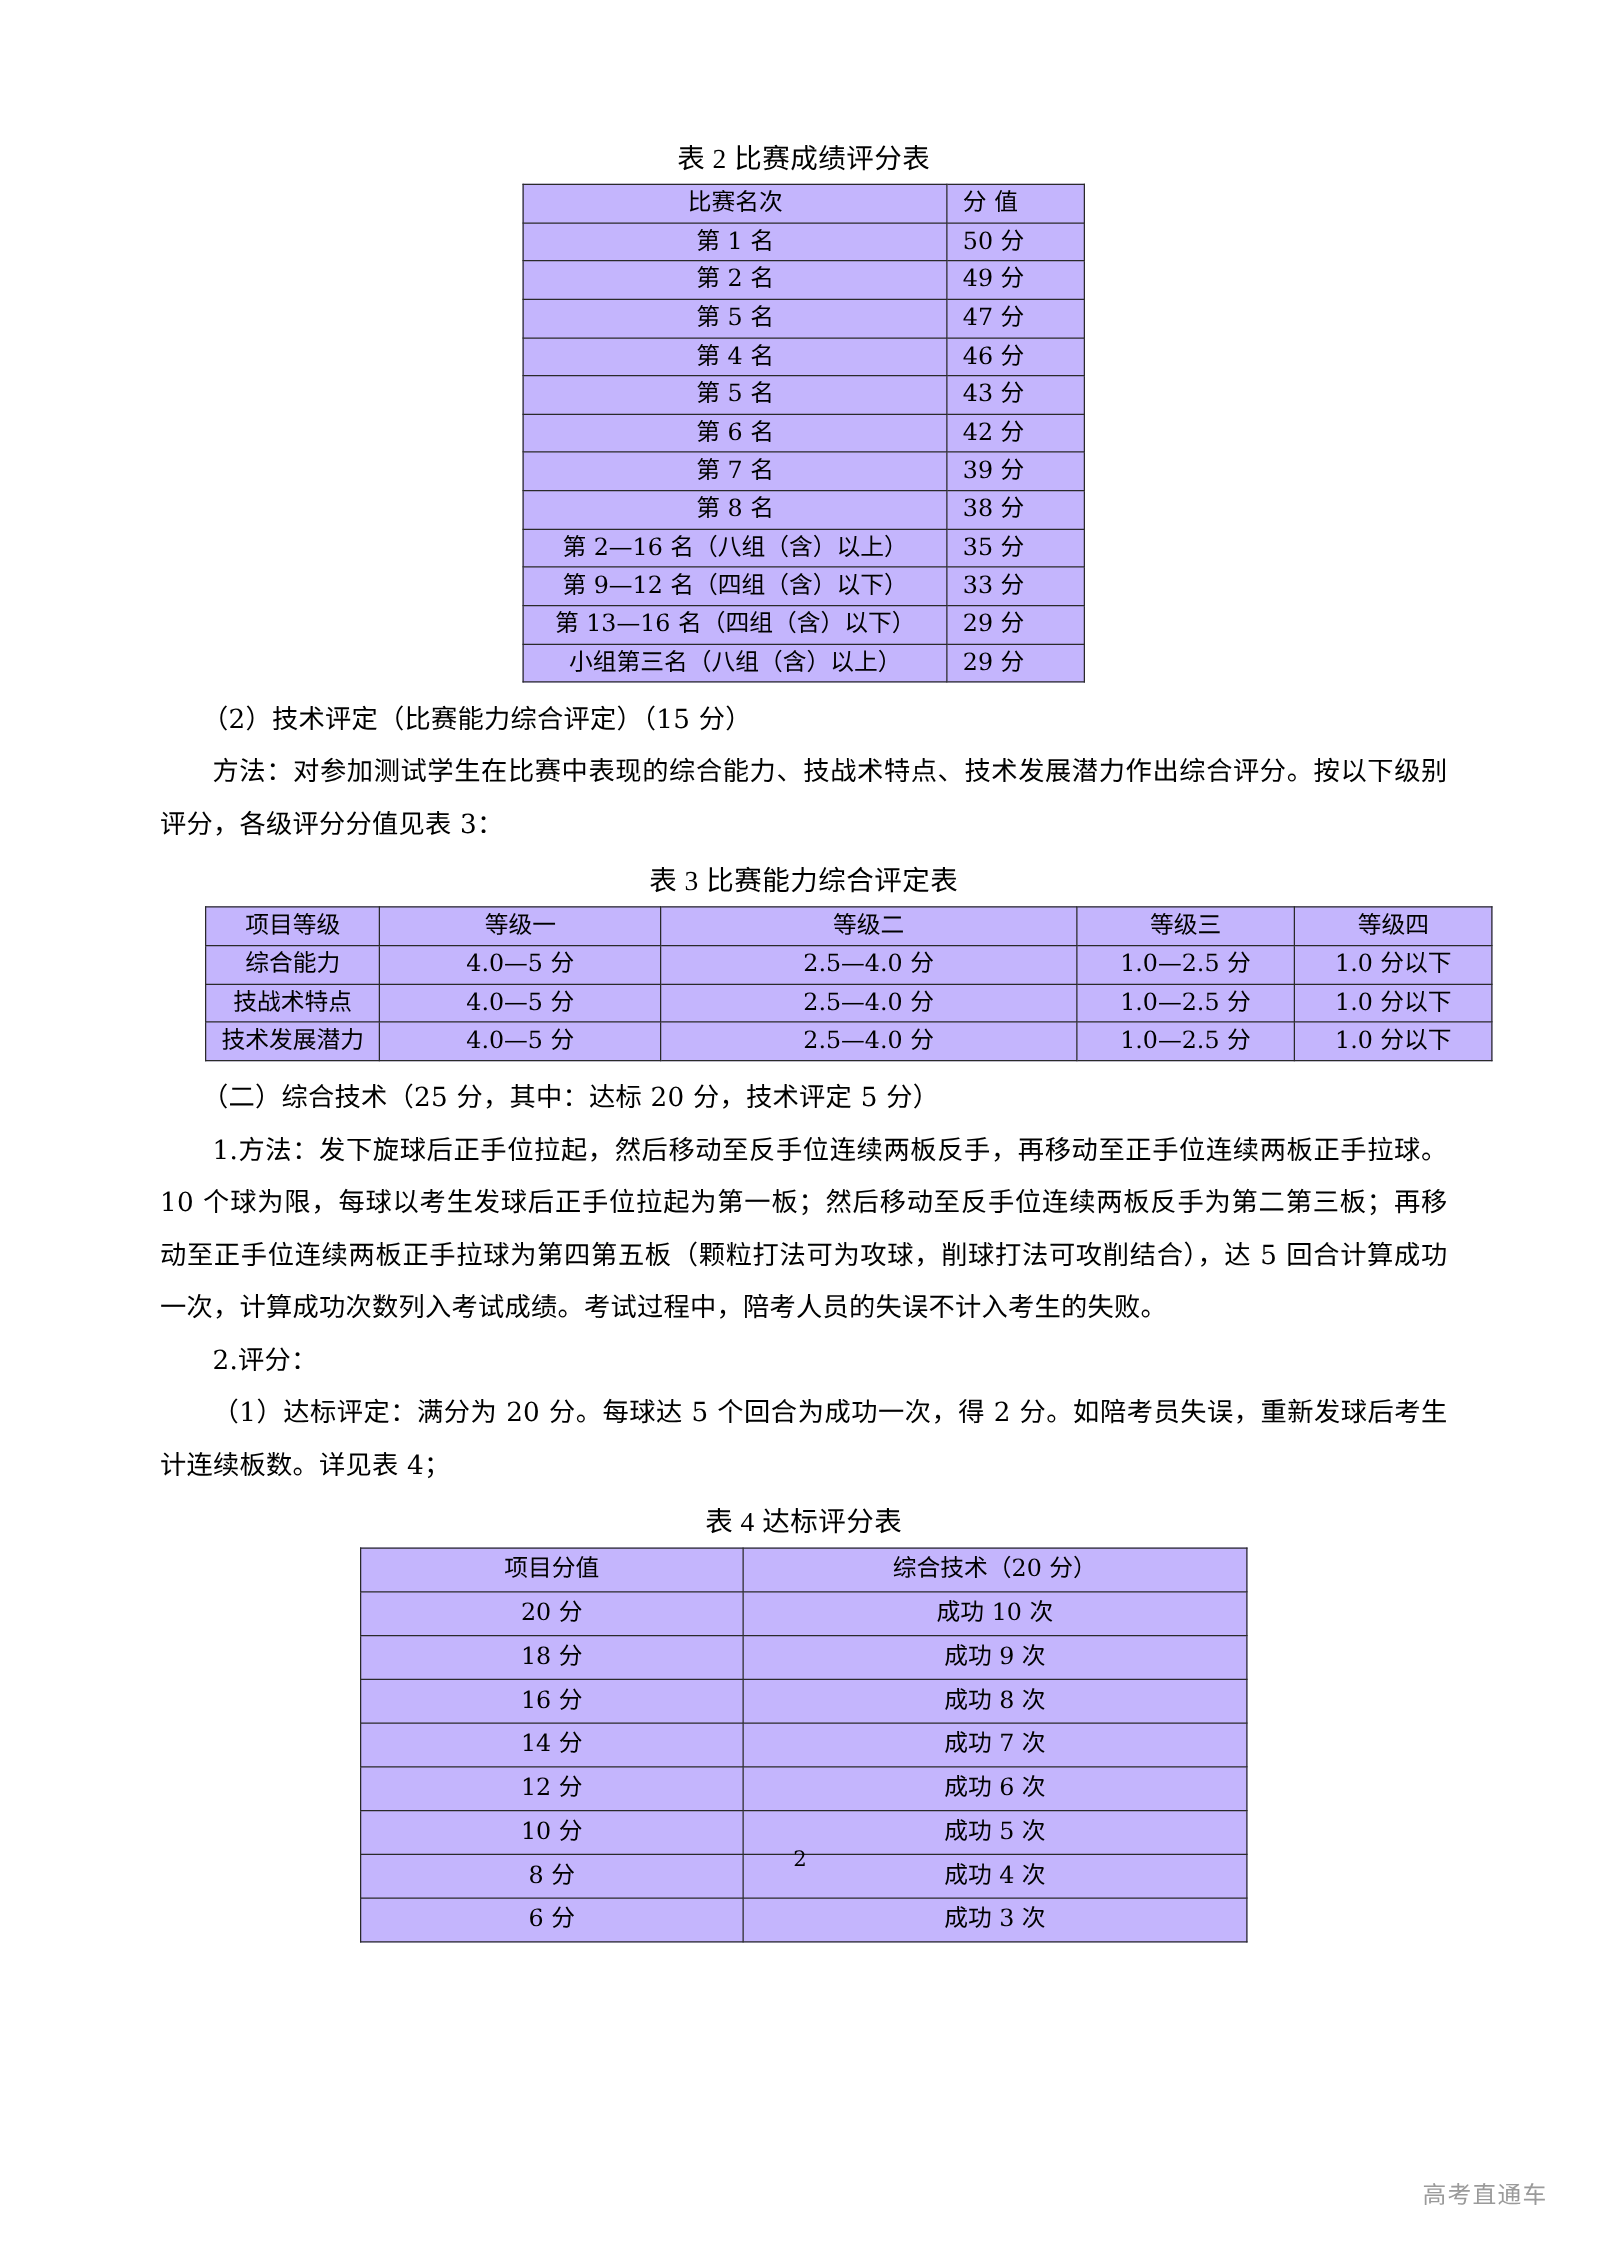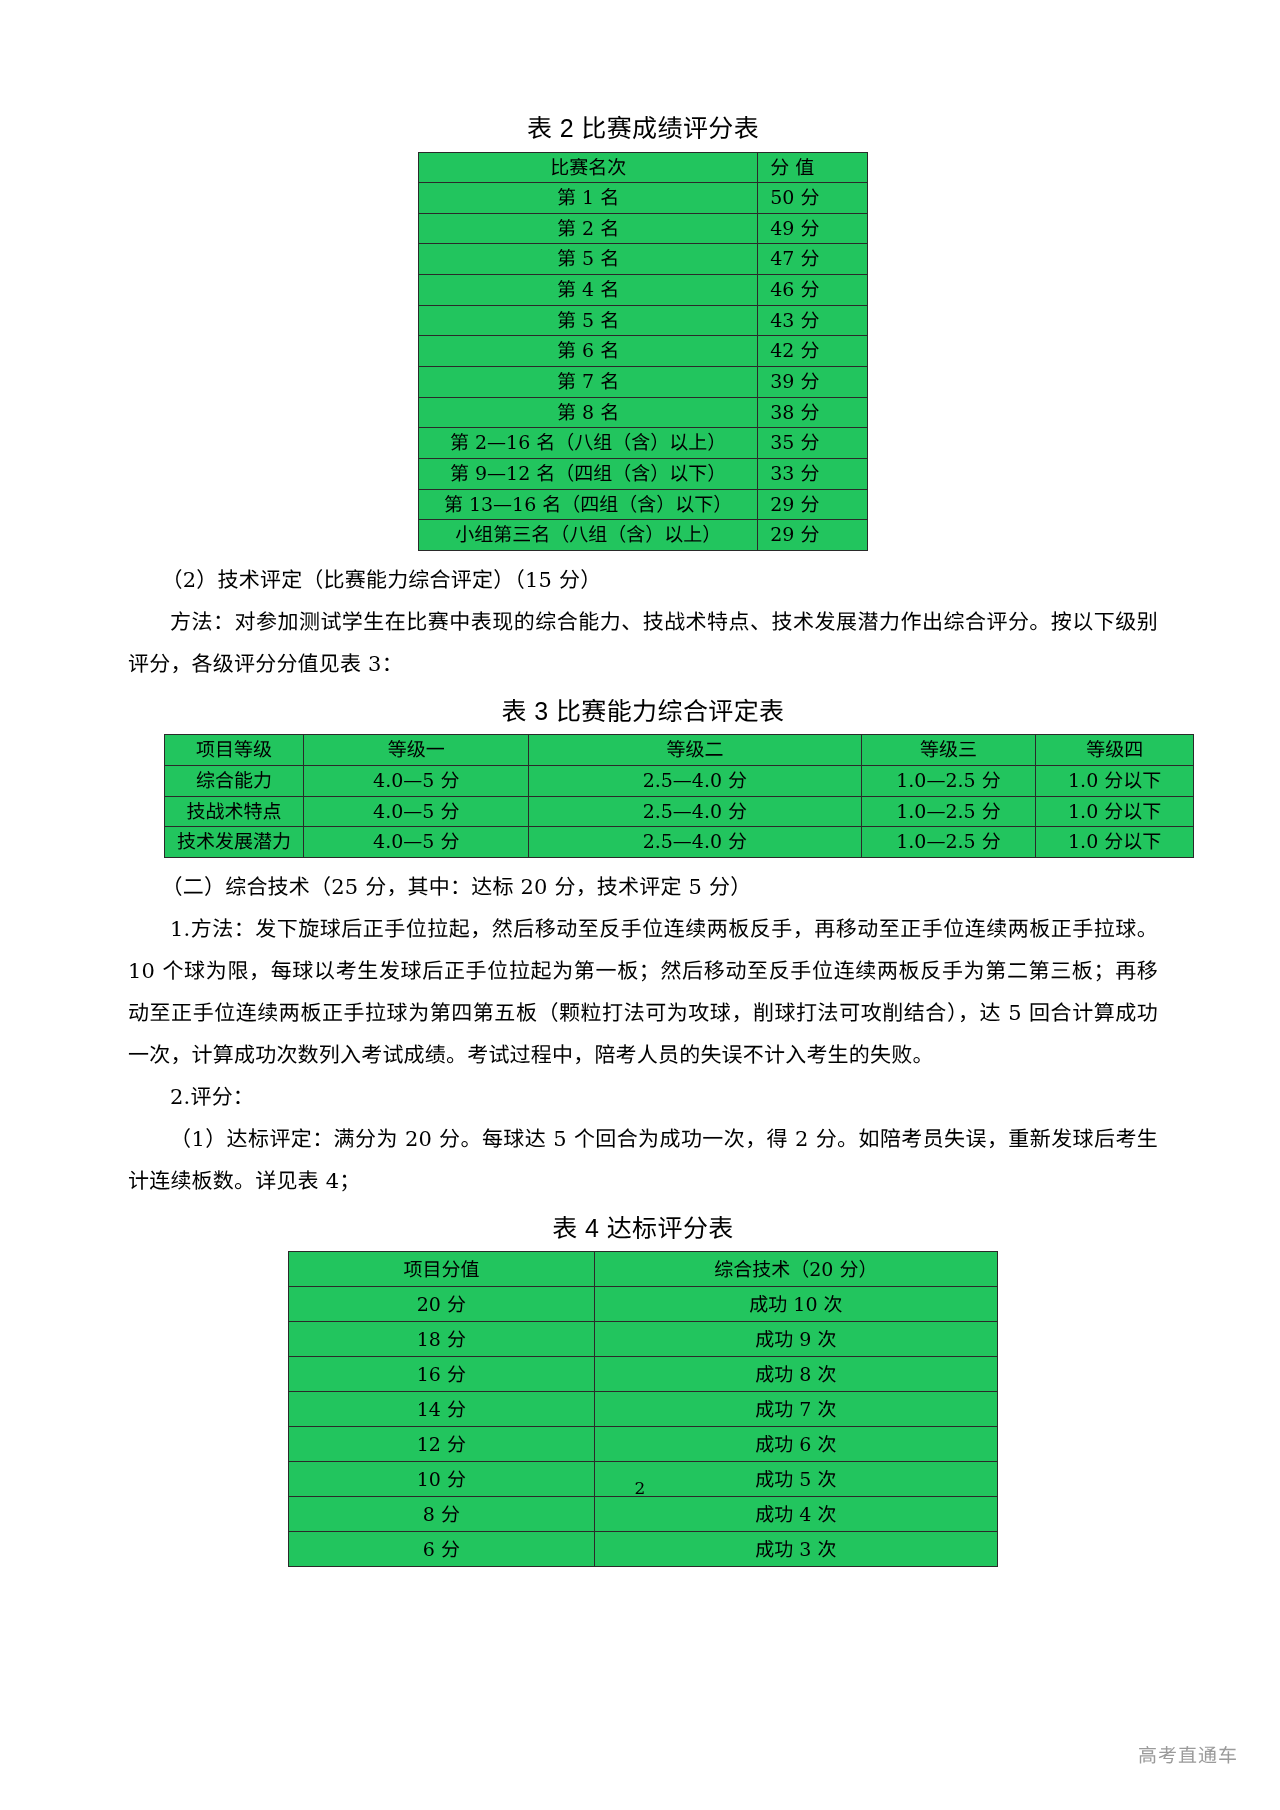--- a/index.html
+++ b/index.html
@@ -29,33 +29,33 @@
   .content {
     position: absolute;
     left: 128px;
     top: 110px;
     width: 1030px;
   }
 
   
   .tbl-caption {
     text-align: center;
-    font-size: 25px;
+    font-size: 22px;
     line-height: 1.5;
     margin: 0 0 4px 0;
     letter-spacing: 0.4px;
-    font-family: Liberation Sans, sans-serif;
+    font-family: Liberation Serif, serif;
   }
 
   
   table.doc-table {
     border-collapse: collapse;
     font-size: 19px;
     font-family: "DejaVu Serif", "Liberation Serif", serif;
-    background: #22c55e;
+    background: #c4b5fd;
   }
   table.doc-table td,
   table.doc-table th {
     border: 1px solid #2a2a2a;
     padding: 2px 6px;
     text-align: center;
     vertical-align: middle;
     font-weight: normal;
     line-height: 1.35;
     white-space: nowrap;

